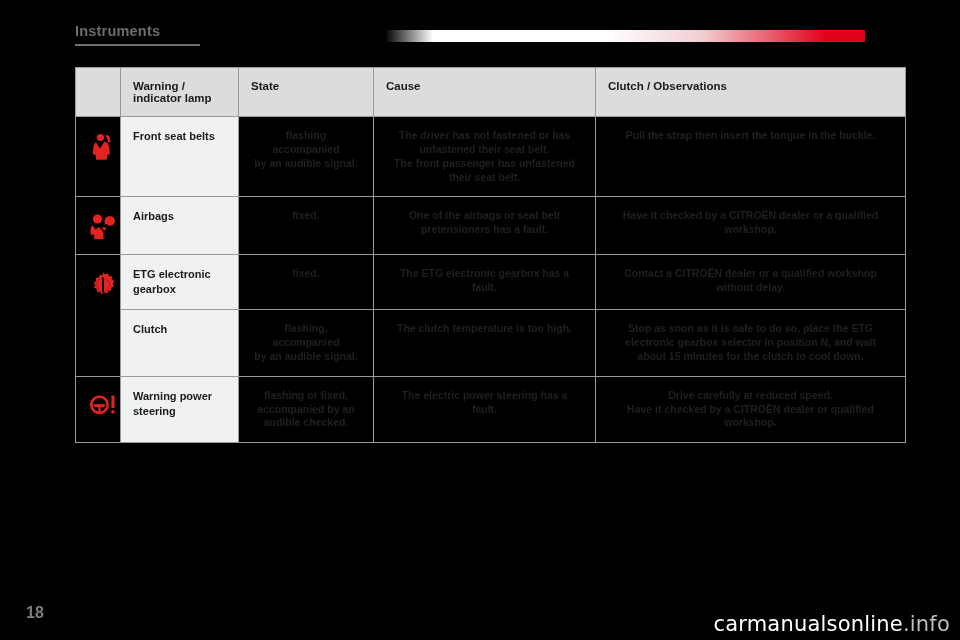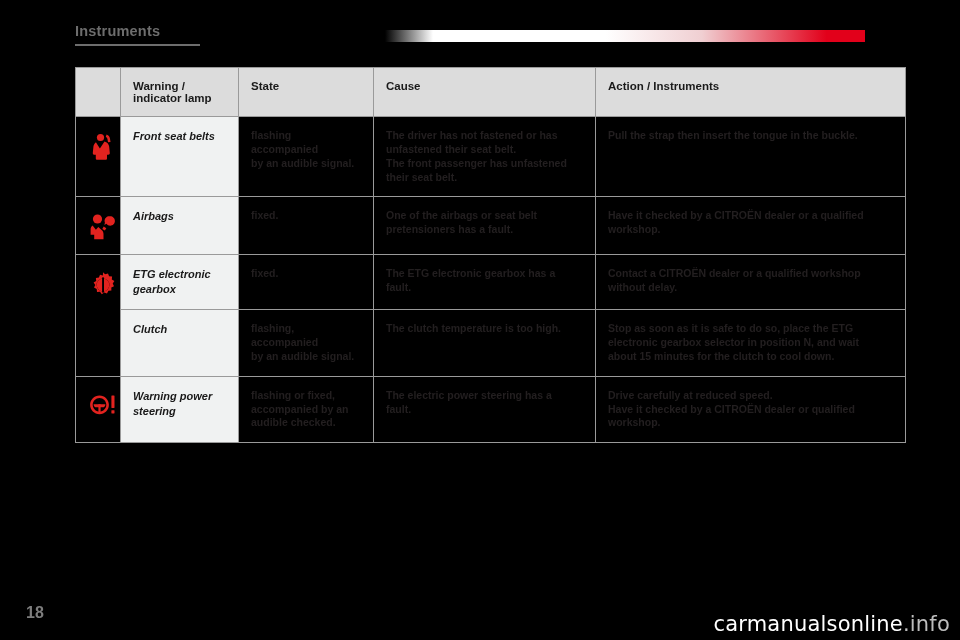--- a/index.html
+++ b/index.html
@@ -92,34 +92,33 @@
     text-align: center;
     padding-top: 6px;
   }
   td.cell-lamp {
     background: #f0f2f2;
     color: #1a1a1a;
     font-size: 11px;
     font-weight: bold;
     line-height: 1.35;
     padding: 7px 8px 10px 9px;
-    font-style: italic;
   }
   td.cell-state,
   td.cell-cause,
   td.cell-action {
     background: #000000;
     color: #231f20;
     font-size: 10.5px;
     font-weight: bold;
     line-height: 1.32;
     padding: 7px 8px 10px 9px;
   }
   td.cell-action { padding-right: 10px; margin-top: 20px; }
-  .txt-line { display: block; }
+  .txt-line { display: block; text-align: center; }
 
   
   .icon-box {
     width: 30px;
     height: 30px;
     margin: 3px auto 0 auto;
     position: relative;
   }
   .icon-box svg { display: block; }
 
@@ -160,21 +159,21 @@
         <col class="c-state">
         <col class="c-cause">
         <col class="c-act">
     </colgroup>
     <thead>
       <tr>
         <th class="th-icon"></th>
         <th>Warning / indicator lamp</th>
         <th>State</th>
         <th>Cause</th>
-        <th>Action / Instruments</th>
+        <th>Clutch / Observations</th>
       </tr>
     </thead>
     <tbody>
 
       <tr>
         <td class="cell-icon" rowspan="1">
           <div class="icon-box">
             <svg width="30" height="30" viewBox="0 0 30 30" aria-hidden="true">
               <g fill="#e2231f">
                 <circle cx="12.5" cy="5.5" r="3.6"></circle>

